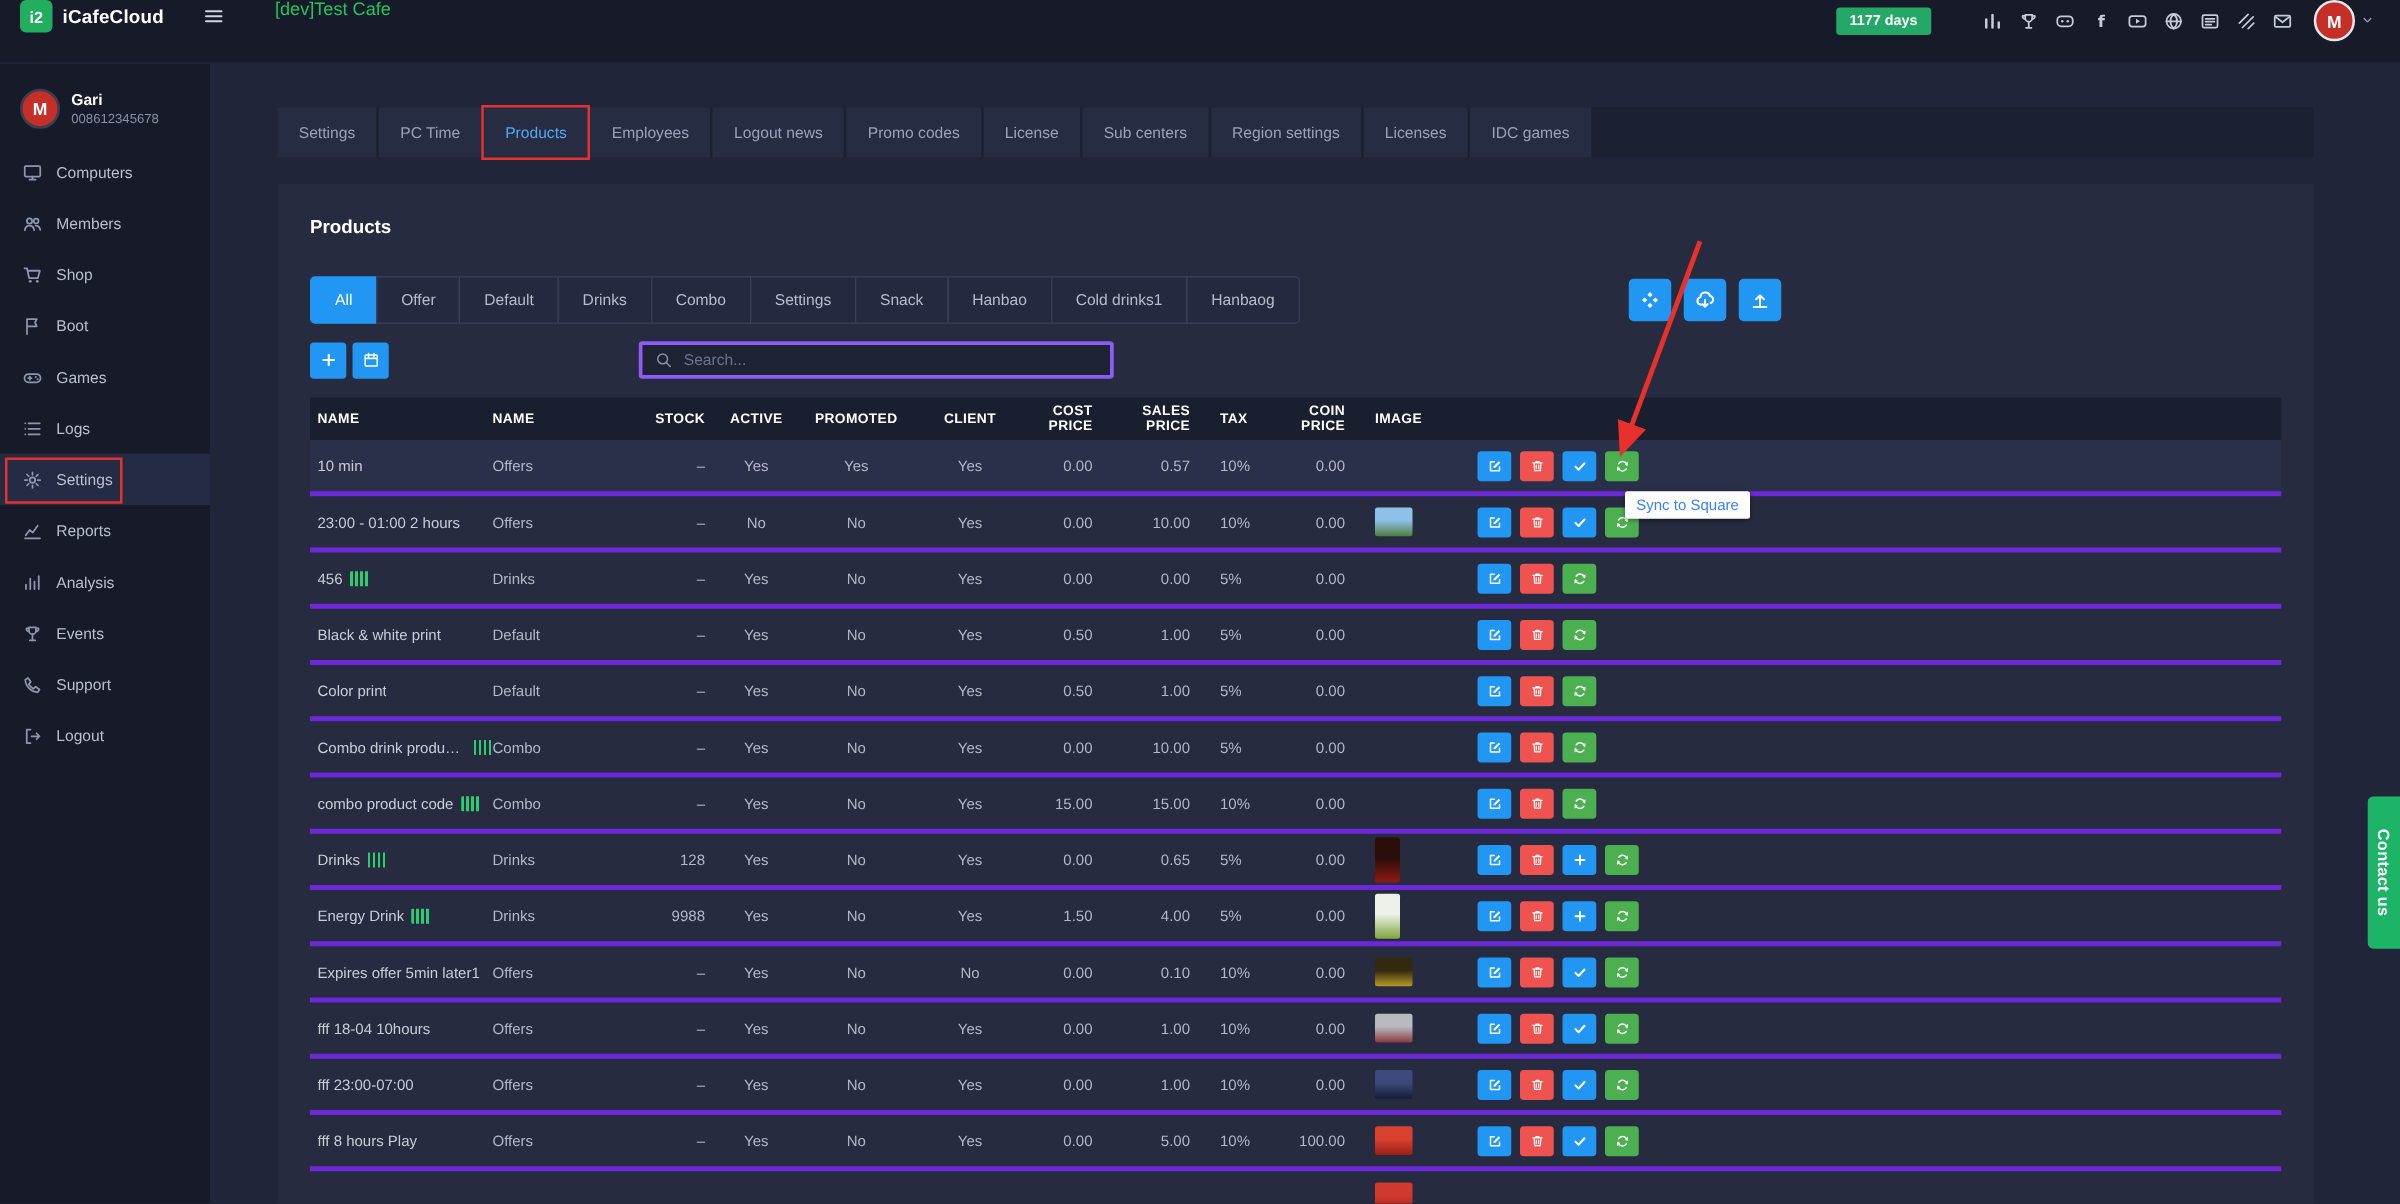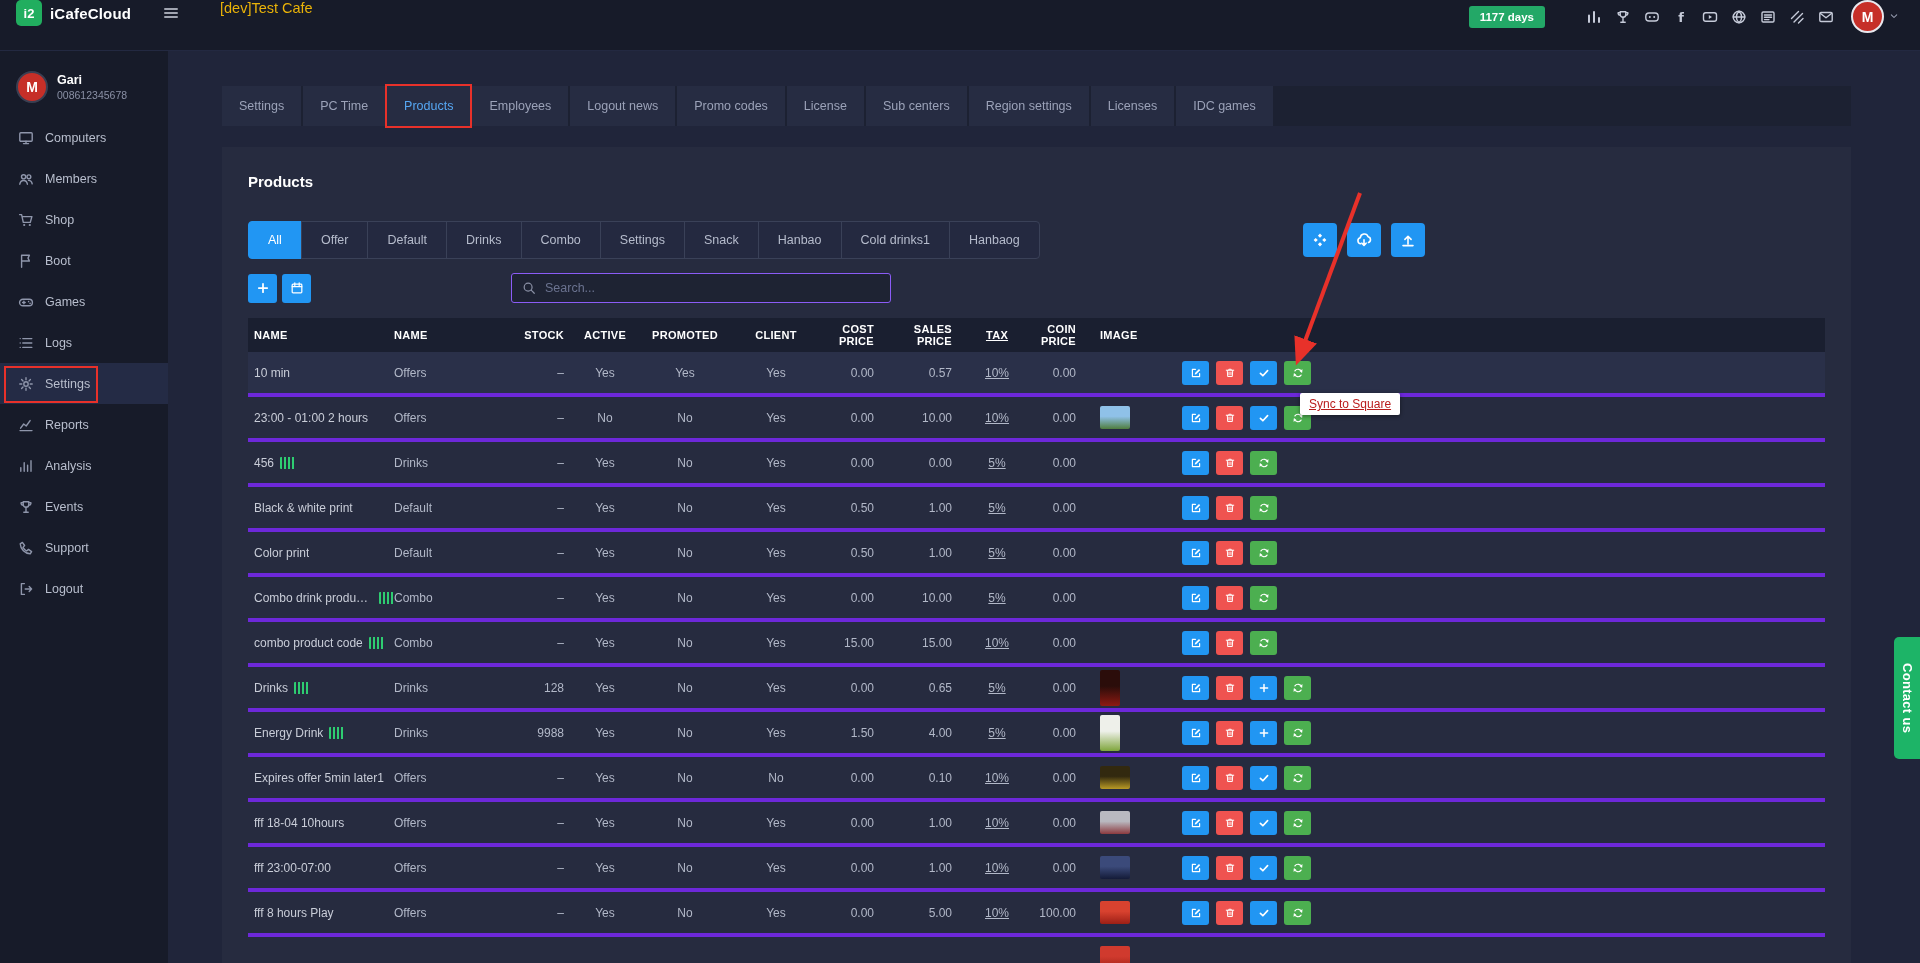--- a/index.html
+++ b/index.html
@@ -8,21 +8,21 @@
 
   .app { display:grid; grid-template-rows:51px 1fr; grid-template-columns:168px 1fr; width:1920px; height:963px; }
 
   
   .topbar { grid-column:1/3; background:#171b29; display:flex; align-items:flex-start; padding:0 18px 0 0; border-bottom:1px solid #232941; position:relative; z-index:5; }
   .brand { width:168px; display:flex; align-items:center; gap:8px; padding-left:16px; flex:0 0 auto; }
   .brand-logo { width:26px; height:26px; border-radius:5px; background:#21ae5f; color:#fff; font-weight:bold; font-size:13px; display:flex; align-items:center; justify-content:center; }
   .brand-text { color:#fff; font-size:15px; font-weight:bold; letter-spacing:.2px; }
   .hamburger { background:none; border:none; color:#cfd3de; width:26px; height:26px; cursor:pointer; margin-left:-6px; }
   .hamburger svg { width:18px; height:18px; }
-  .cafe-title { margin-left:32px; color:#eab308; font-size:14.5px; }
+  .cafe-title { margin-left:32px; color:#22c55e; font-size:14.5px; }
   .topbar-right { margin-left:auto; display:flex; align-items:center; }
   .days-badge { background:#23a867; color:#fff; font-size:11.5px; font-weight:bold; padding:5px 11px; border-radius:3px; margin-right:40px; cursor:pointer; }
   .tb-icons { display:flex; align-items:center; gap:11px; margin-right:16px; }
   .tb-icon { width:18px; height:18px; color:#c6cbd9; display:inline-flex; align-items:center; justify-content:center; cursor:pointer; }
   .tb-icon svg { width:16px; height:16px; }
   .avatar { width:33px; height:33px; border-radius:50%; background:#c62f28; border:2px solid #e8e8ee; color:#fff; font-weight:bold; font-size:14px; display:inline-flex; align-items:center; justify-content:center; }
   .avatar-wrap { display:flex; align-items:center; gap:4px; cursor:pointer; }
   .chev { color:#9aa0b4; width:14px; height:14px; }
   .chev svg { width:12px; height:12px; }
 
@@ -55,57 +55,57 @@
   .cat:last-child { border-radius:0 4px 4px 0; }
   .cat.active { background:#2196f3; border-color:#2196f3; color:#fff; }
   .tool-group { display:flex; gap:10px; margin-left:auto; margin-right:400px; }
   .tool-btn { width:34px; height:34px; border:none; border-radius:4px; background:#2196f3; color:#fff; cursor:pointer; display:flex; align-items:center; justify-content:center; }
   .tool-btn svg { width:16px; height:16px; }
 
   .ctrl-row { display:flex; align-items:center; margin-bottom:15px; height:30px; }
   .sq-btn { width:29px; height:29px; border:none; border-radius:3px; background:#2196f3; color:#fff; cursor:pointer; display:flex; align-items:center; justify-content:center; }
   .sq-btn svg { width:14px; height:14px; }
   .sq-btn + .sq-btn { margin-left:5px; }
-  .search-box { margin-left:200px; width:380px; height:30px; background:#1e2333; border:1px solid #8b5cf6; border-radius:3px; display:flex; align-items:center; padding:0 10px; }
+  .search-box { margin-left:200px; width:380px; height:30px; background:#1e2333; border:3px solid #8b5cf6; border-radius:3px; display:flex; align-items:center; padding:0 10px; }
   .search-box .icon { width:14px; height:14px; color:#8a90a5; margin-right:9px; }
   .search-box .icon svg { width:14px; height:14px; }
   .search-box input { flex:1; background:transparent; border:none; outline:none; color:#cfd4e2; font-size:12.5px; }
   .search-box input::placeholder { color:#6b7390; }
 
   
   .grid-row { display:grid; grid-template-columns:146px 118px 64px 58px 102px 80px 82px 78px 42px 82px 82px 1fr; align-items:center; }
   .thead { height:34px; background:#1a1f30; }
   .th { font-size:11px; font-weight:bold; color:#fff; letter-spacing:.3px; }
   .trow { height:45px; border-bottom:4px solid #6d28d9; font-size:12px; color:#b2b8c8; }
   .trow.highlight { background:#2a3049; }
   .grid-row > :nth-child(1) { padding-left:6px; }
   .grid-row > :nth-child(3) { text-align:right; padding-right:12px; }
   .grid-row > :nth-child(4),
   .grid-row > :nth-child(5),
   .grid-row > :nth-child(6) { text-align:center; }
   .grid-row > :nth-child(7),
   .grid-row > :nth-child(8),
   .grid-row > :nth-child(10) { text-align:right; padding-right:24px; }
-  .grid-row > :nth-child(9) { text-align:center;text-decoration:underline; }
+  .grid-row > :nth-child(9) { text-align:left; }
   .name-cell { display:flex; align-items:center; gap:6px; overflow:hidden; }
   .name-cell .nm { white-space:nowrap; overflow:hidden; text-overflow:ellipsis; color:#c9cdd8; }
   .barcode { display:inline-block; flex:0 0 auto; width:15px; height:12px; border-radius:1px;
              background:repeating-linear-gradient(90deg,#2ecc71 0 2px,transparent 2px 4px); }
   .img-cell { display:flex; align-items:center; }
   .thumb { display:inline-block; width:30px; height:23px; border-radius:2px; }
   .thumb.tall { width:20px; height:36px; }
   .actions { display:flex; gap:7px; align-items:center; }
   .act { width:27px; height:24px; border:none; border-radius:3px; color:#fff; cursor:pointer; display:flex; align-items:center; justify-content:center; }
   .act svg { width:12px; height:12px; }
   .act.blue { background:#2196f3; }
   .act.red { background:#ef5350; }
   .act.green { background:#4caf50; }
 
   
-  .tooltip { position:fixed; left:1300px; top:393px; background:#fff; color:#b91c1c; font-size:12px; padding:4px 9px; border-radius:2px; box-shadow:0 1px 4px rgba(0,0,0,.45); z-index:20; white-space:nowrap;text-decoration:underline; }
+  .tooltip { position:fixed; left:1300px; top:393px; background:#fff; color:#3b82f6; font-size:12px; padding:4px 9px; border-radius:2px; box-shadow:0 1px 4px rgba(0,0,0,.45); z-index:20; white-space:nowrap; }
   .arrow-overlay { position:fixed; left:0; top:0; width:1920px; height:963px; pointer-events:none; z-index:30; }
   .contact-us { position:fixed; right:0; top:637px; height:122px; width:26px; background:#1db467; color:#fff; font-size:13px; font-weight:bold; writing-mode:vertical-rl; text-align:center; border-radius:5px 0 0 5px; display:flex; align-items:center; justify-content:center; cursor:pointer; z-index:15; letter-spacing:.3px; }
 
   .icon { display:inline-flex; align-items:center; justify-content:center; }
   svg { display:block; }
 </style>
 </head>
 <body>
 
 <div class="app">

